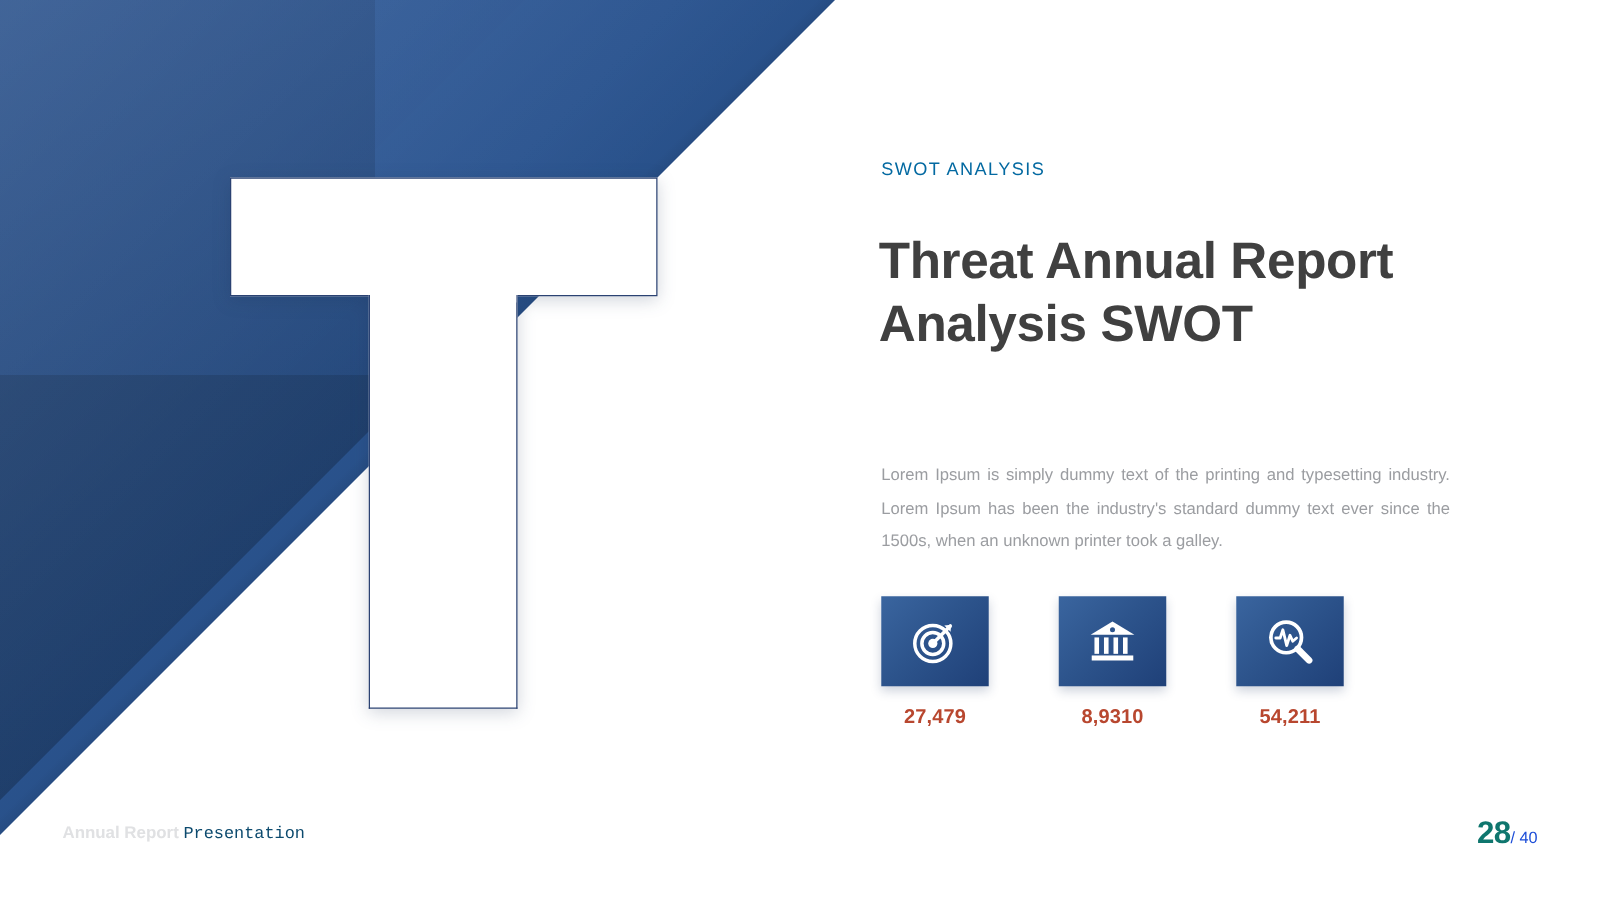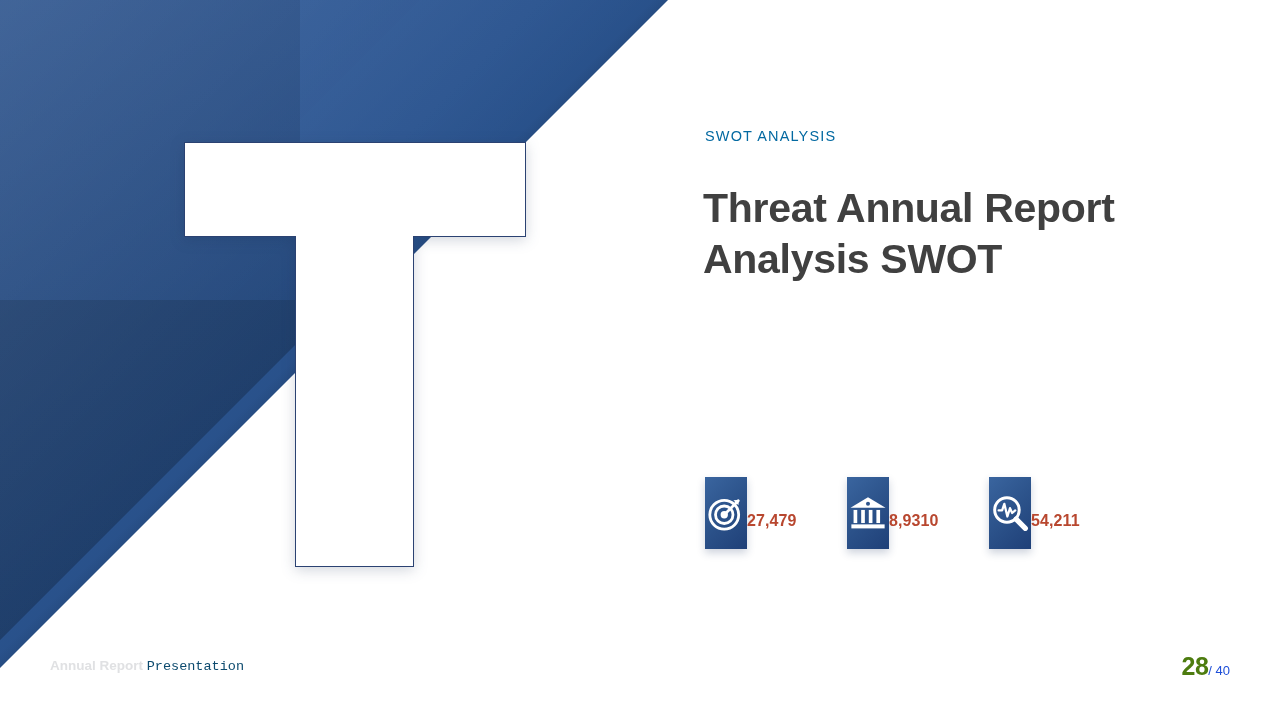--- a/index.html
+++ b/index.html
@@ -78,21 +78,21 @@
     position:absolute;left:0;top:354px;width:455px;
     font-size:13.3px;line-height:26.5px;color:#9b9da1;
     text-align:justify;font-weight:400;
   }
 
   
   .stats{
     position:absolute;left:0;top:477px;width:470px;
     display:flex;gap:56px;
   }
-  .stat{width:86px;display:flex;flex-direction:row;align-items:center;}
+  .stat{width:86px;display:flex;flex-direction:column;align-items:center;justify-content:center;}
   .tile{
     width:86px;height:72px;
     background:linear-gradient(135deg,#3a659f 0%,#2d548c 45%,#1f4078 100%);
     box-shadow:0 4px 8px rgba(30,55,100,.22);
     display:flex;align-items:center;justify-content:center;
   }
   .tile svg{display:block;}
   .stat-value{
     margin-top:16px;font-size:16px;font-weight:bold;color:#b8472f;
     letter-spacing:.1px;white-space:nowrap;
@@ -100,21 +100,21 @@
 
   
   .footer-left{
     position:absolute;left:50px;top:658px;font-size:13.5px;color:#e2e3e5;white-space:nowrap;
   }
   .footer-left .strong{font-weight:bold;color:#e0e1e3;}
   .footer-left .light{font-weight:400;color:#0c4a6e;font-family:Liberation Mono, monospace;}
   .pager{
     position:absolute;right:50px;top:652px;white-space:nowrap;
   }
-  .pager .cur{font-size:25px;font-weight:bold;color:#4d7c0f;letter-spacing:-.5px;}
+  .pager .cur{font-size:25px;font-weight:bold;color:#0f766e;letter-spacing:-.5px;}
   .pager .tot{font-size:13px;color:#1d4ed8;font-weight:400;}
 </style>
 </head>
 <body>
 
 <div class="art">
   <div class="slab-a"></div>
   <div class="slab-b"></div>
   <div class="slab-c"></div>
   <div class="slab-d"></div>
@@ -126,20 +126,21 @@
   <div class="t-stem"></div>
   <div class="t-join"></div>
 </div>
 
 <div class="content">
 
   <div class="eyebrow">SWOT ANALYSIS</div>
 
   <h1 class="headline">Threat Annual Report Analysis SWOT</h1>
 
+  <p class="body-copy">Lorem Ipsum is simply dummy text of the printing and typesetting industry.  Lorem Ipsum has been the industry's standard dummy text ever since the 1500s,  when an unknown printer took a galley.</p>
 
   <div class="stats">
 
     <div class="stat">
       <div class="tile">
         <span>
           <svg width="42" height="42" viewBox="0 0 48 48" fill="none">
             <circle cx="22" cy="26" r="16.5" stroke="#ffffff" stroke-width="3.2"></circle>
             <circle cx="22" cy="26" r="10" stroke="#ffffff" stroke-width="3.2"></circle>
             <circle cx="22" cy="26" r="4.2" fill="#ffffff"></circle>

